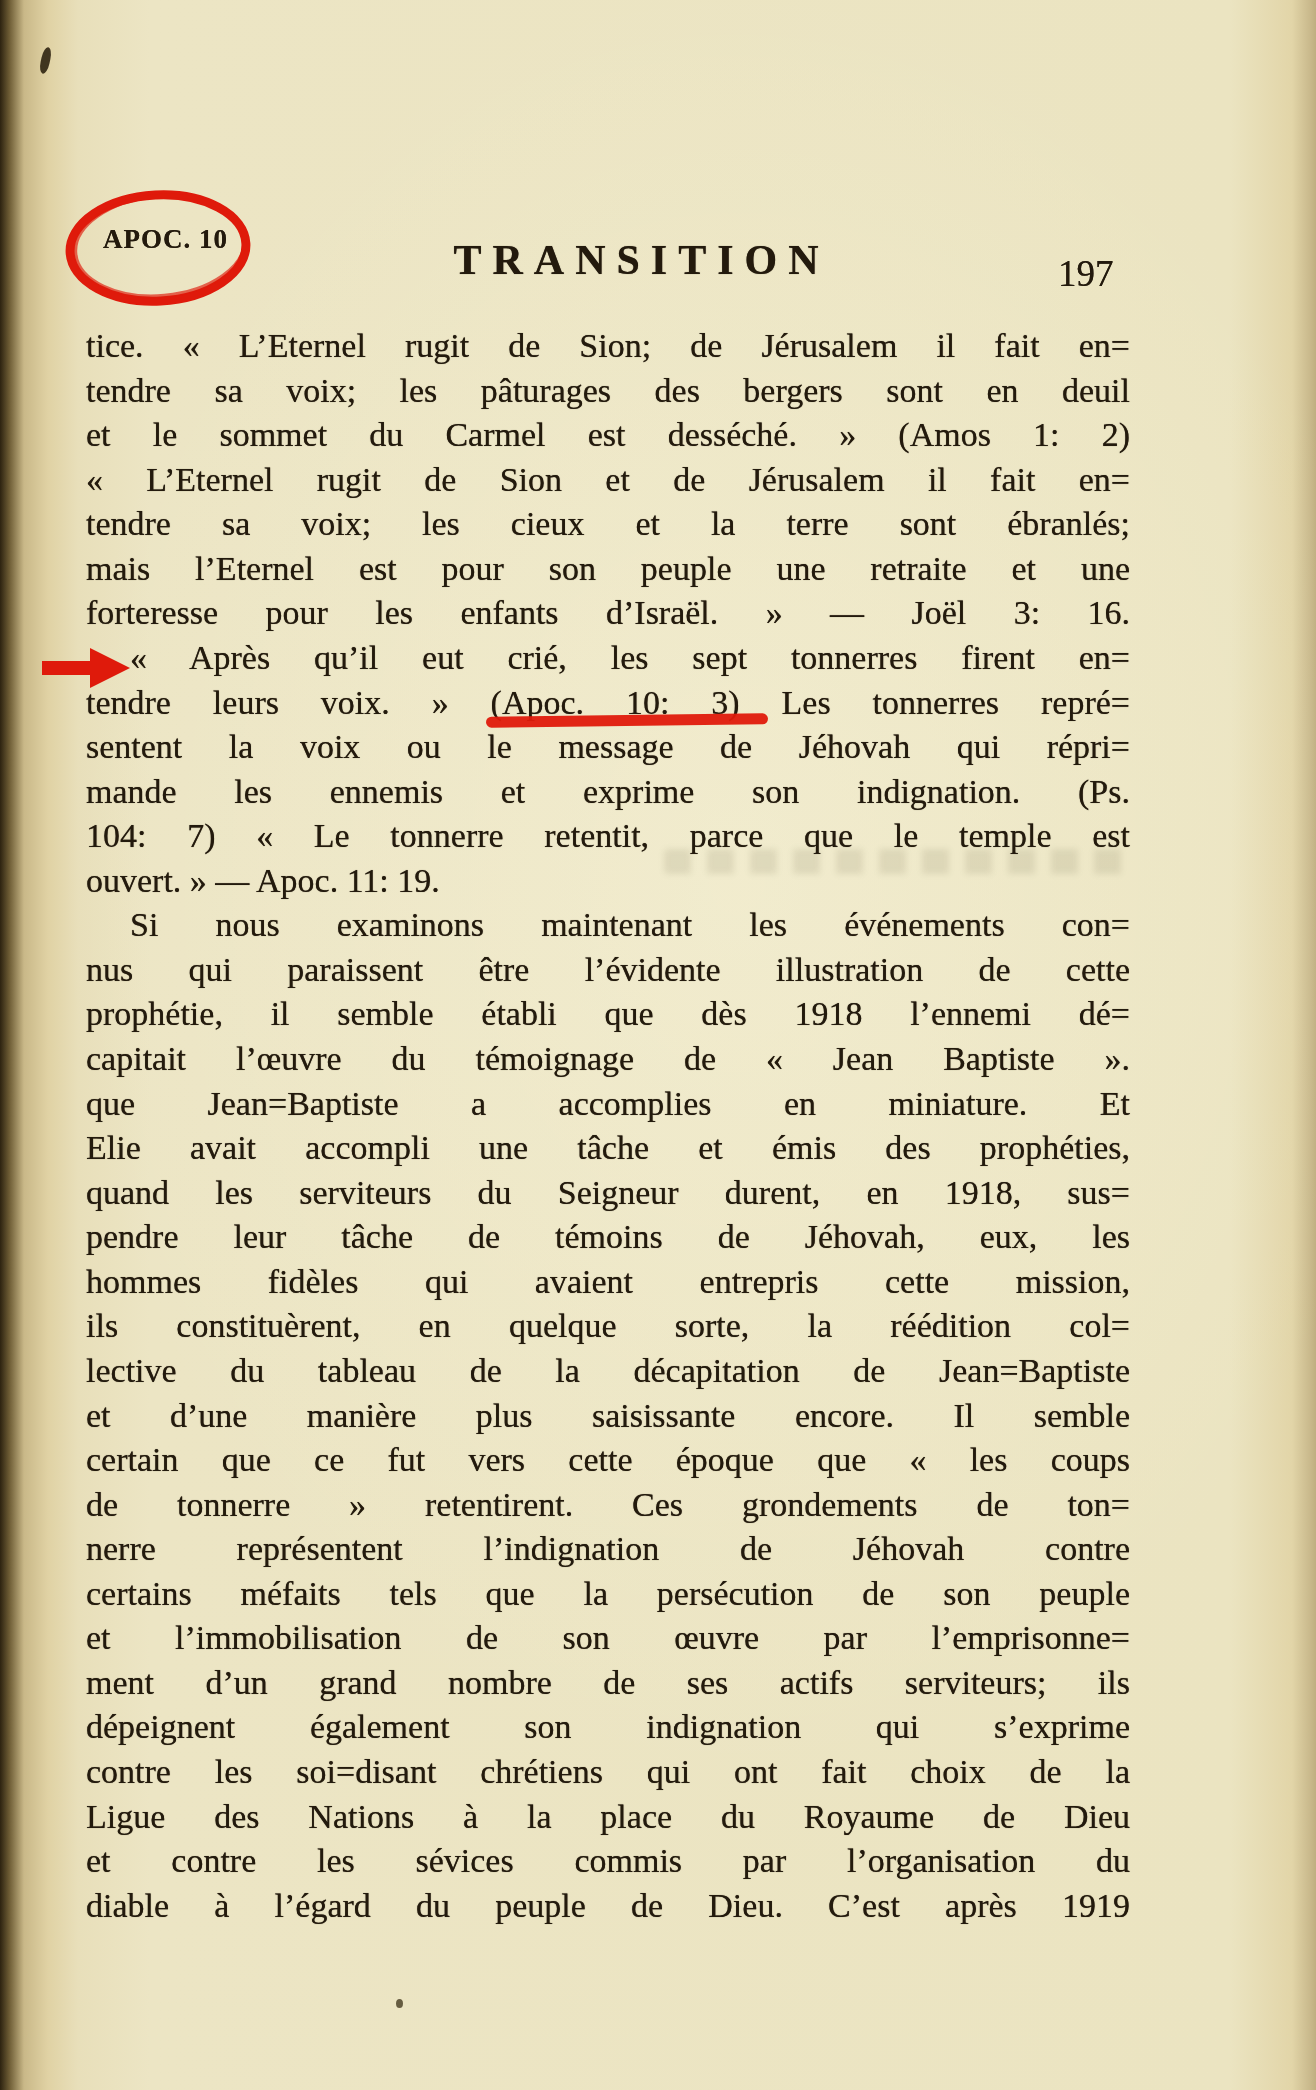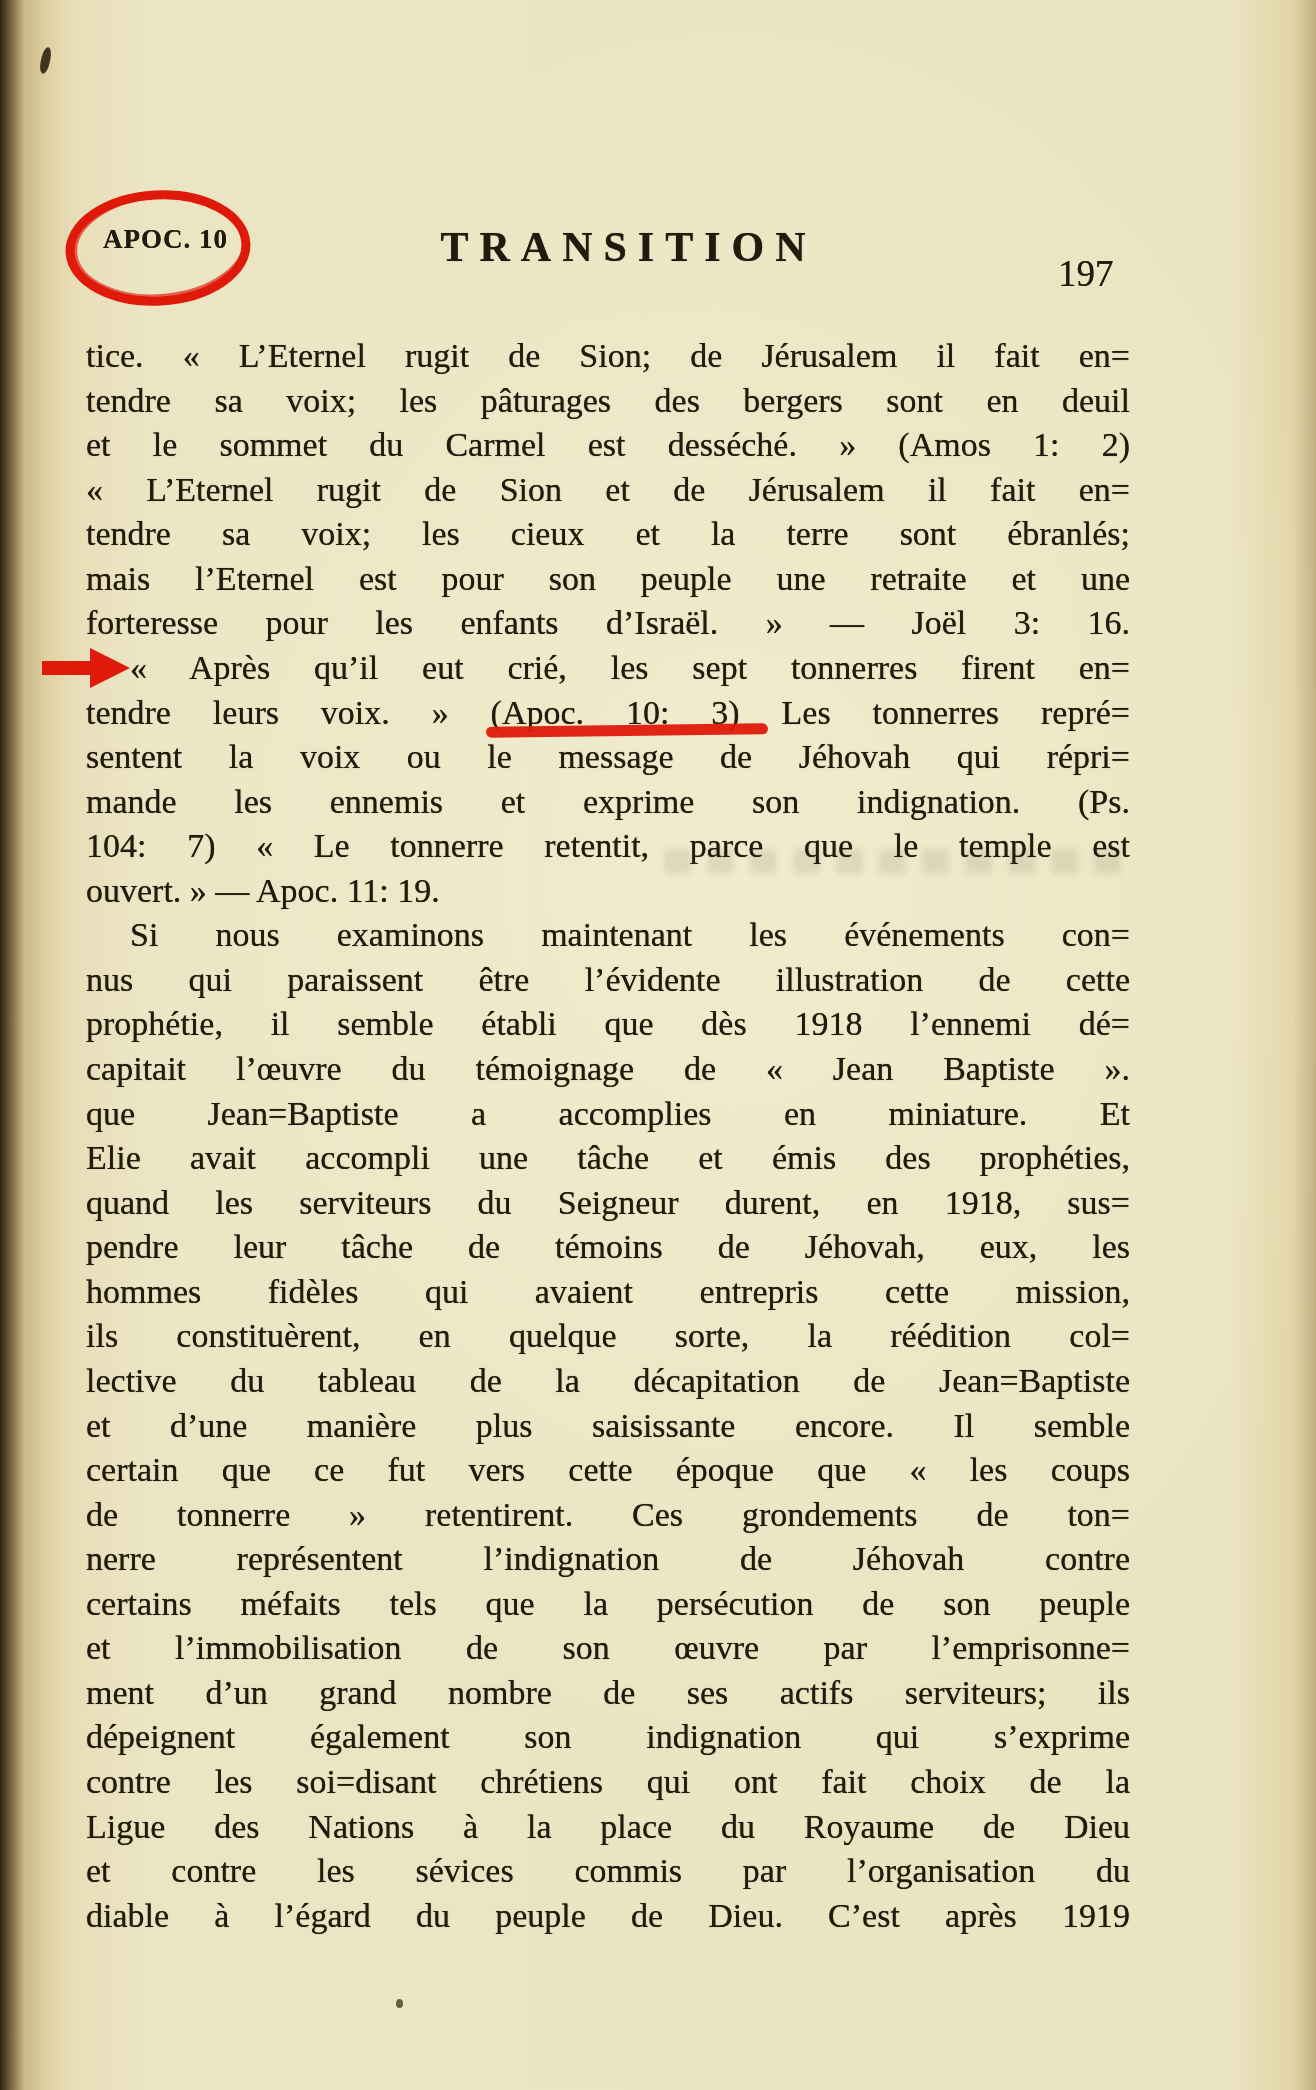--- a/index.html
+++ b/index.html
@@ -18,27 +18,27 @@
     background:#241a08;border-radius:50%/42%;transform:rotate(12deg);opacity:.85;}
   .speck-bottom{position:absolute;left:396px;top:1999px;width:7px;height:9px;
     background:#3a2f16;border-radius:50%;opacity:.75;}
   .bleed{position:absolute;left:664px;top:849px;width:472px;height:25px;border-radius:4px;
     background:repeating-linear-gradient(90deg,rgba(104,99,68,.32) 0 27px,rgba(104,99,68,0) 27px 43px);
     filter:blur(3px);opacity:.42;}
   
   .margin-note{position:absolute;left:103px;top:224px;font-size:27px;font-weight:bold;
     letter-spacing:1px;white-space:nowrap;text-shadow:0 0 .6px rgba(35,26,13,.9);}
   .red-ellipse{position:absolute;left:60px;top:186px;width:196px;height:124px;}
-  .title{position:absolute;left:98px;top:220px;width:1044px;margin:3px;text-align:center;
+  .title{position:absolute;left:98px;top:220px;width:1044px;margin:16px;text-align:center;
     font-size:42px;font-weight:bold;letter-spacing:11px;text-indent:11px;
     text-shadow:0 0 .7px rgba(35,26,13,.9);}
   .page-number{position:absolute;left:1058px;top:232px;font-size:37px;
     text-shadow:0 0 .6px rgba(35,26,13,.9);margin-top:20px;}
   
-  .body-text{position:absolute;left:86px;top:334px;width:1044px;}
+  .body-text{position:absolute;left:86px;top:324px;width:1044px;}
   .line{
     height:44.57px;line-height:44.57px;font-size:34px;white-space:normal;
     text-align:justify;text-align-last:justify;text-justify:inter-word;
     text-shadow:0 0 .7px rgba(35,26,13,.85);
   }
   .line.end{text-align-last:left;}
   .line.indent{text-indent:44px;}
   .marked{position:relative;}
   .marked::after{content:"";position:absolute;left:-5px;right:-28px;bottom:-5px;height:11px;
     background:#df1a0b;border-radius:6px;transform:rotate(-0.7deg);opacity:.95;}

